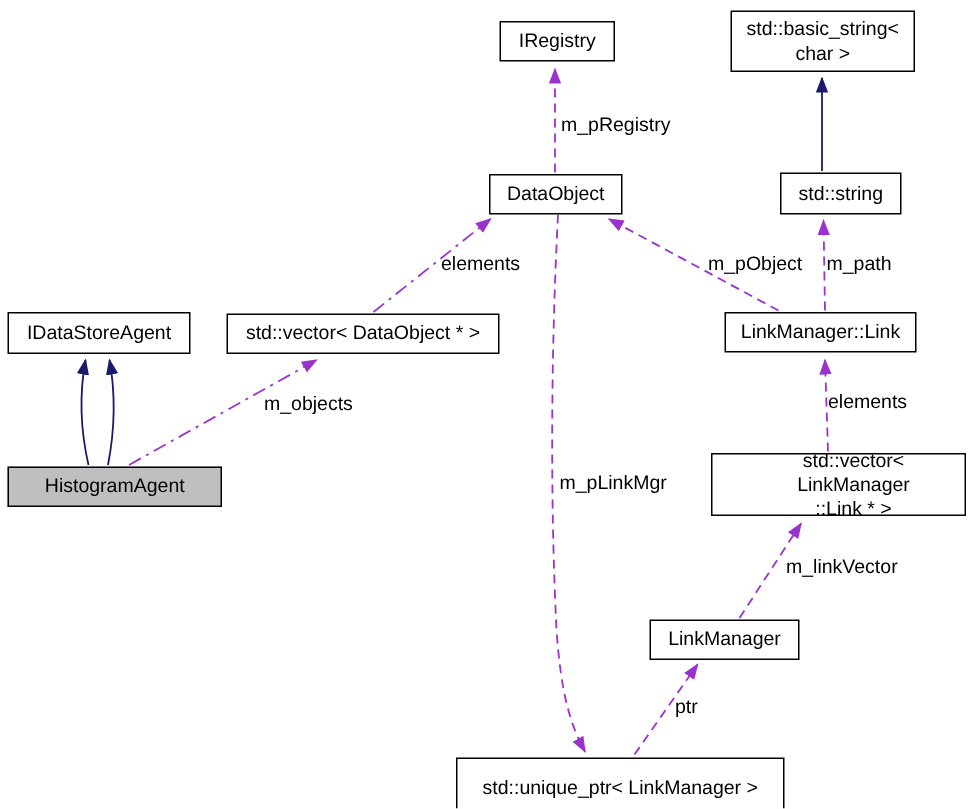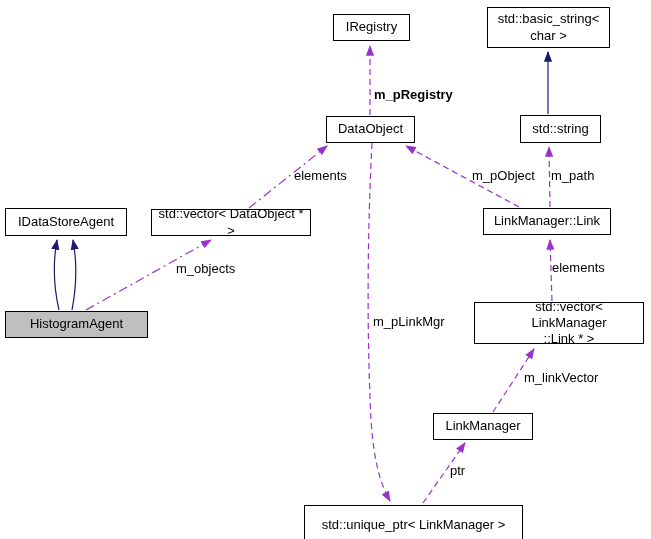--- a/index.html
+++ b/index.html
@@ -73,29 +73,29 @@
     <path class="edge edge-usage" d="M 372 143 C 367 240 367 340 371 420 C 374 462 380 483 390 501" marker-end="url(#arrUsage)"></path>
     <path class="edge edge-usage" d="M 423 503 L 465 443" marker-end="url(#arrUsage)"></path>
   </svg>
 
   <div class="node" style="left:487px;top:7px;width:123px;height:41px;">std::basic_string&lt;
 char &gt;</div>
   <div class="node" style="left:333px;top:14px;width:77px;height:27px;">IRegistry</div>
   <div class="node" style="left:326px;top:116px;width:89px;height:27px;">DataObject</div>
   <div class="node" style="left:508px;top:115px;width:81px;height:28px;margin-left:12px;">std::string</div>
   <div class="node" style="left:5px;top:208px;width:122px;height:28px;">IDataStoreAgent</div>
-  <div class="node" style="left:151px;top:209px;width:160px;height:27px;">std::vector&lt; DataObject * &gt;</div>
+  <div class="node" style="left:151px;top:209px;width:182px;height:27px;">std::vector&lt; DataObject * &gt;</div>
   <div class="node" style="left:483px;top:208px;width:128px;height:27px;">LinkManager::Link</div>
   <div class="node" style="left:474px;top:302px;width:170px;height:42px;padding-left:24px;">std::vector&lt; LinkManager
 ::Link * &gt;</div>
   <div class="node selected" style="left:5px;top:311px;width:143px;height:27px;">HistogramAgent</div>
   <div class="node" style="left:433px;top:413px;width:100px;height:27px;">LinkManager</div>
   <div class="node" style="left:304px;top:505px;width:219px;height:40px;">std::unique_ptr&lt; LinkManager &gt;</div>
 
-  <span class="edge-label" style="left:374px;top:88px;font-weight:bold;">m_pRegistry</span>
+  <span class="edge-label" style="left:374px;top:76px;">m_pRegistry</span>
   <span class="edge-label" style="left:294px;top:169px;">elements</span>
   <span class="edge-label" style="left:472px;top:169px;">m_pObject</span>
   <span class="edge-label" style="left:551px;top:169px;">m_path</span>
   <span class="edge-label" style="left:176px;top:262px;">m_objects</span>
   <span class="edge-label" style="left:552px;top:261px;">elements</span>
   <span class="edge-label" style="left:373px;top:315px;">m_pLinkMgr</span>
   <span class="edge-label" style="left:524px;top:371px;">m_linkVector</span>
   <span class="edge-label" style="left:450px;top:464px;">ptr</span>
 
 </div>

